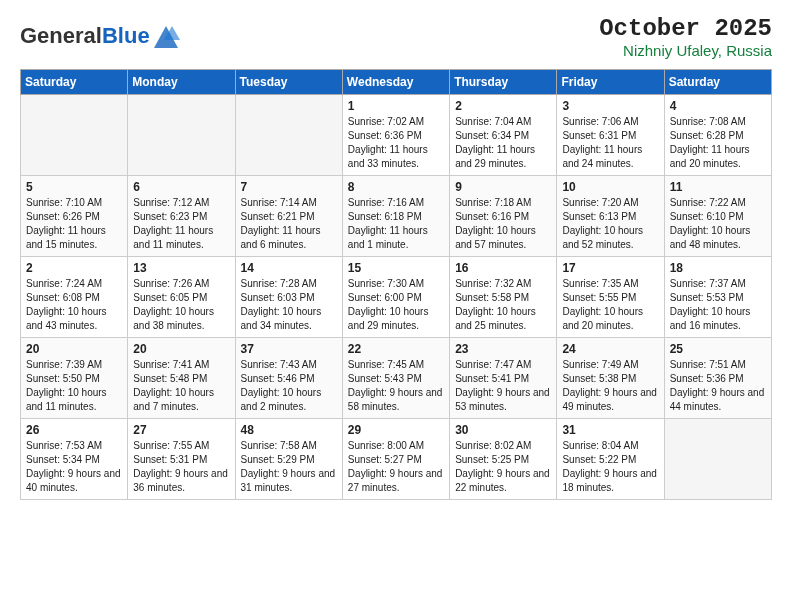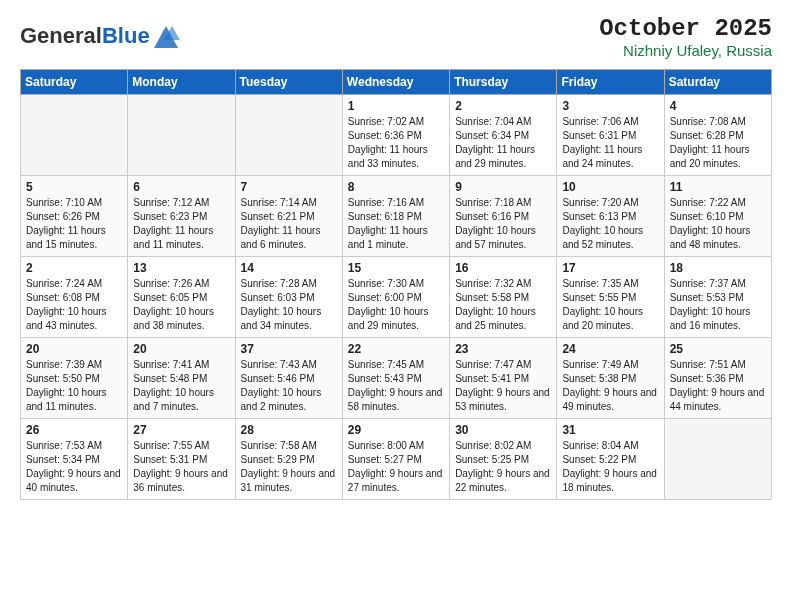--- a/index.html
+++ b/index.html
@@ -239,21 +239,21 @@
         <tr>
           <td>
             <div class="day-number">26</div>
 <div class="day-detail">Sunrise: 7:53 AM<br>Sunset: 5:34 PM<br>Daylight: 9 hours and 40 minutes.</div>
           </td>
           <td>
             <div class="day-number">27</div>
 <div class="day-detail">Sunrise: 7:55 AM<br>Sunset: 5:31 PM<br>Daylight: 9 hours and 36 minutes.</div>
           </td>
           <td>
-            <div class="day-number">28</div>
+            <div class="day-number">48</div>
 <div class="day-detail">Sunrise: 7:58 AM<br>Sunset: 5:29 PM<br>Daylight: 9 hours and 31 minutes.</div>
           </td>
           <td>
             <div class="day-number">29</div>
 <div class="day-detail">Sunrise: 8:00 AM<br>Sunset: 5:27 PM<br>Daylight: 9 hours and 27 minutes.</div>
           </td>
           <td>
             <div class="day-number">30</div>
 <div class="day-detail">Sunrise: 8:02 AM<br>Sunset: 5:25 PM<br>Daylight: 9 hours and 22 minutes.</div>
           </td>

